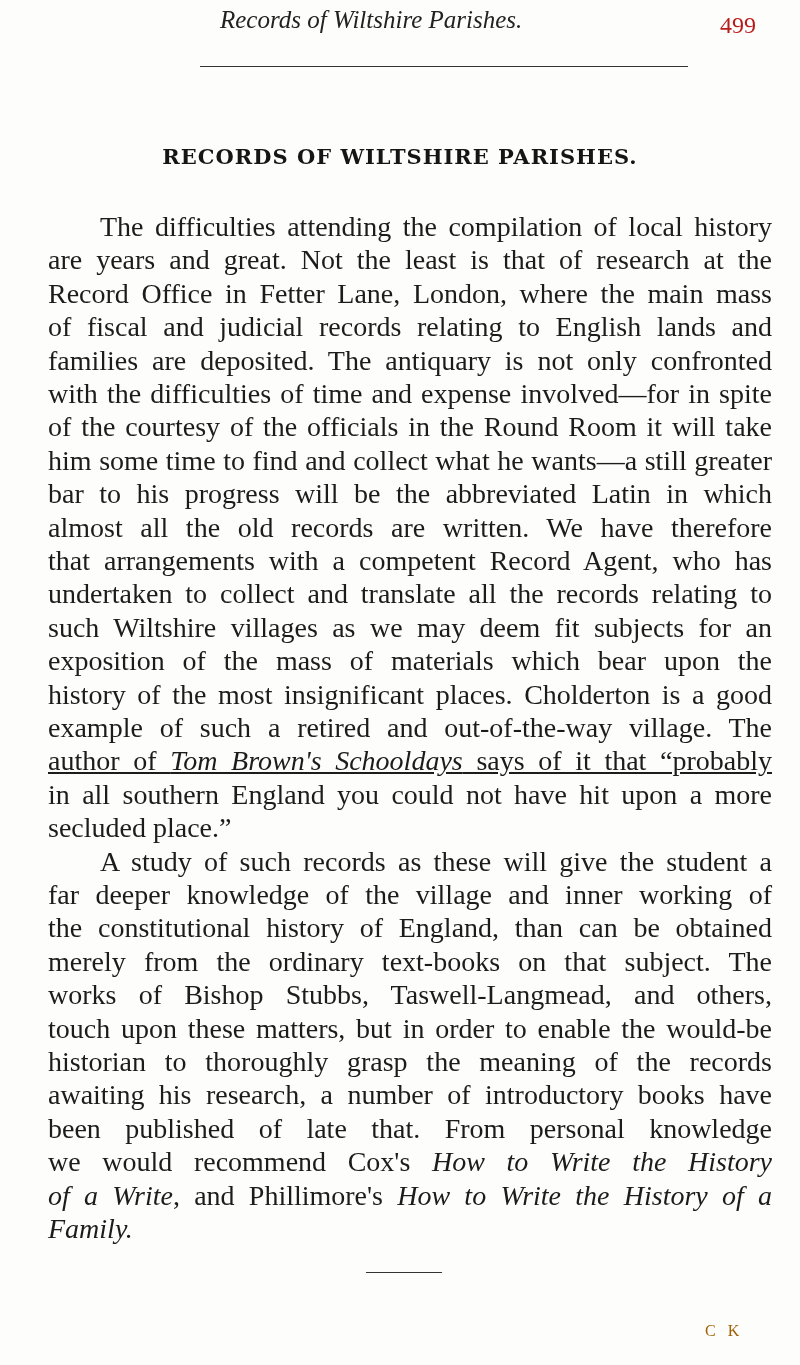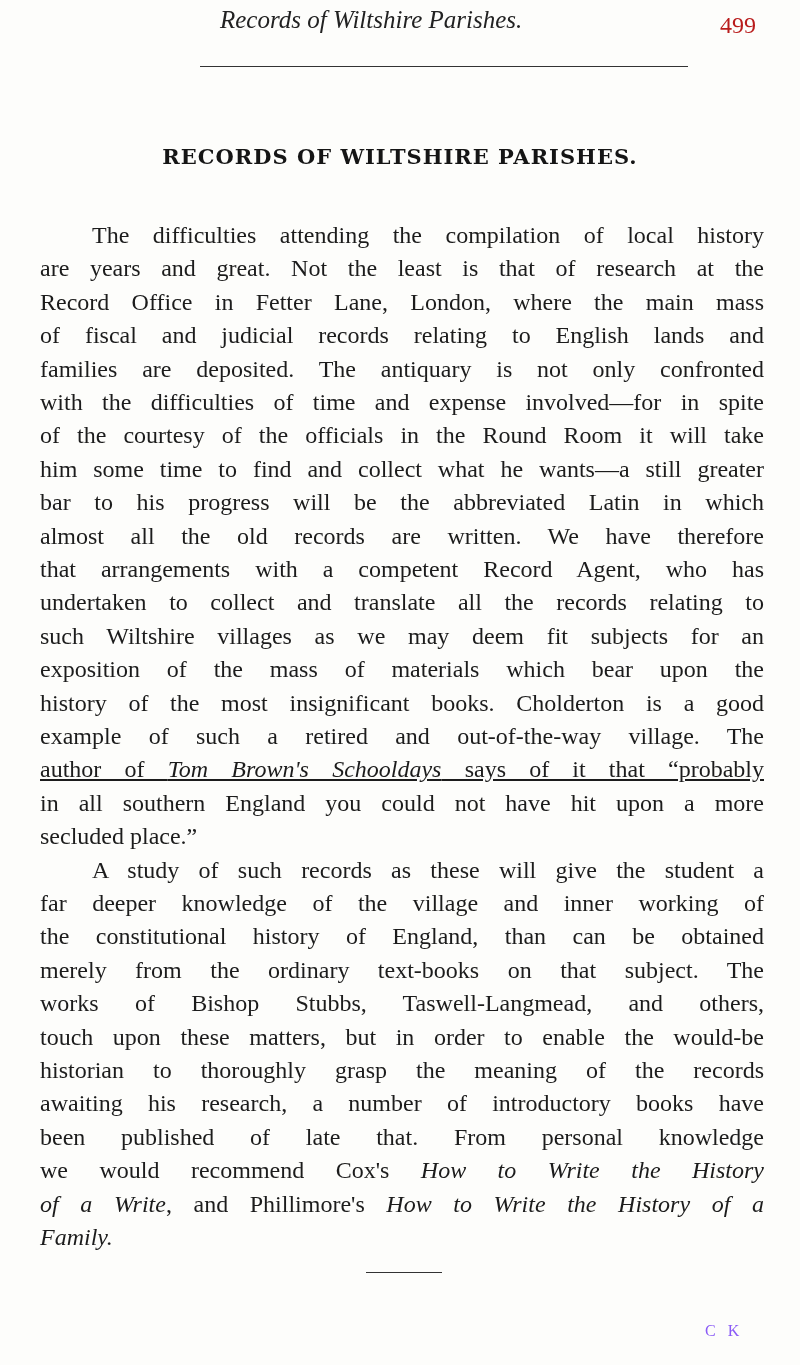--- a/index.html
+++ b/index.html
@@ -26,35 +26,35 @@
   }
   .title {
     position: absolute; left: 0; width: 800px; top: 144px;
     text-align: center;
     font-family: "DejaVu Serif", "Liberation Serif", serif;
     font-weight: bold; font-size: 21px; letter-spacing: 1px;
     color: #151515;
   }
   .body-text { position: absolute; left: 40px; top: 212px; width: 724px; }
   .line {
-    position: absolute; left: 0; width: 724px;
-    font-size: 24px; line-height: 30px; height: 30px;
+    position: absolute; left: 8px; width: 724px;
+    font-size: 28px; line-height: 30px; height: 30px;
     white-space: nowrap;
-    text-align: justify; text-align-last: justify; margin-top: 8px;
+    text-align: justify; text-align-last: justify;
   }
   .line.last { text-align-last: left; }
   .line.indent { padding-left: 52px; width: 672px; }
   .line i { font-style: italic; }
   .end-rule {
     position: absolute; left: 366px; top: 1272px;
     width: 76px; height: 0; border-top: 1.5px solid #333;
   }
   .signature {
     position: absolute; left: 705px; top: 1322px;
-    font-size: 16px; letter-spacing: 4px; color: #8b5cf6;
+    font-size: 16px; letter-spacing: 4px; color: #a16207;
   }
 </style>
 </head>
 <body>
 
 <div>
   <div class="running-head">Records of Wiltshire Parishes.</div>
   <div class="page-number">499</div>
   <div class="head-rule"></div>
 
@@ -69,21 +69,21 @@
         <div class="line" style="top: 133.6px;"><span>families are deposited.  The antiquary is not only confronted</span></div>
         <div class="line" style="top: 167px;"><span>with the difficulties of time and expense involved—for in spite</span></div>
         <div class="line" style="top: 200.4px;"><span>of the courtesy of the officials in the Round Room it will take</span></div>
         <div class="line" style="top: 233.8px;"><span>him some time to find and collect what he wants—a still greater</span></div>
         <div class="line" style="top: 267.2px;"><span>bar to his progress will be the abbreviated Latin in which</span></div>
         <div class="line" style="top: 300.6px;"><span>almost all the old records are written.  We have therefore</span></div>
         <div class="line" style="top: 334px;"><span>that arrangements with a competent Record Agent, who has</span></div>
         <div class="line" style="top: 367.4px;"><span>undertaken to collect and translate all the records relating to</span></div>
         <div class="line" style="top: 400.8px;"><span>such Wiltshire villages as we may deem fit subjects for an</span></div>
         <div class="line" style="top: 434.2px;"><span>exposition of the mass of materials which bear upon the</span></div>
-        <div class="line" style="top: 467.6px;"><span>history of the most insignificant books.  Cholderton is a good</span></div>
+        <div class="line" style="top: 467.6px;"><span>history of the most insignificant places.  Cholderton is a good</span></div>
         <div class="line" style="top: 501px;"><span>example of such a retired and out-of-the-way village.  The</span></div>
         <div class="line" style="top: 534.4px; text-decoration: underline;"><span>author of </span><i>Tom Brown's Schooldays</i><span> says of it that “probably</span></div>
         <div class="line" style="top: 567.8px;"><span>in all southern England you could not have hit upon a more</span></div>
         <div class="line last" style="top: 601.2px;"><span>secluded place.”</span></div>
       </div>
       <div>
         <div class="line indent" style="top: 634.6px;"><span>A study of such records as these will give the student a</span></div>
         <div class="line" style="top: 668px;"><span>far deeper knowledge of the village and inner working of</span></div>
         <div class="line" style="top: 701.4px;"><span>the constitutional history of England, than can be obtained</span></div>
         <div class="line" style="top: 734.8px;"><span>merely from the ordinary text-books on that subject.  The</span></div>

